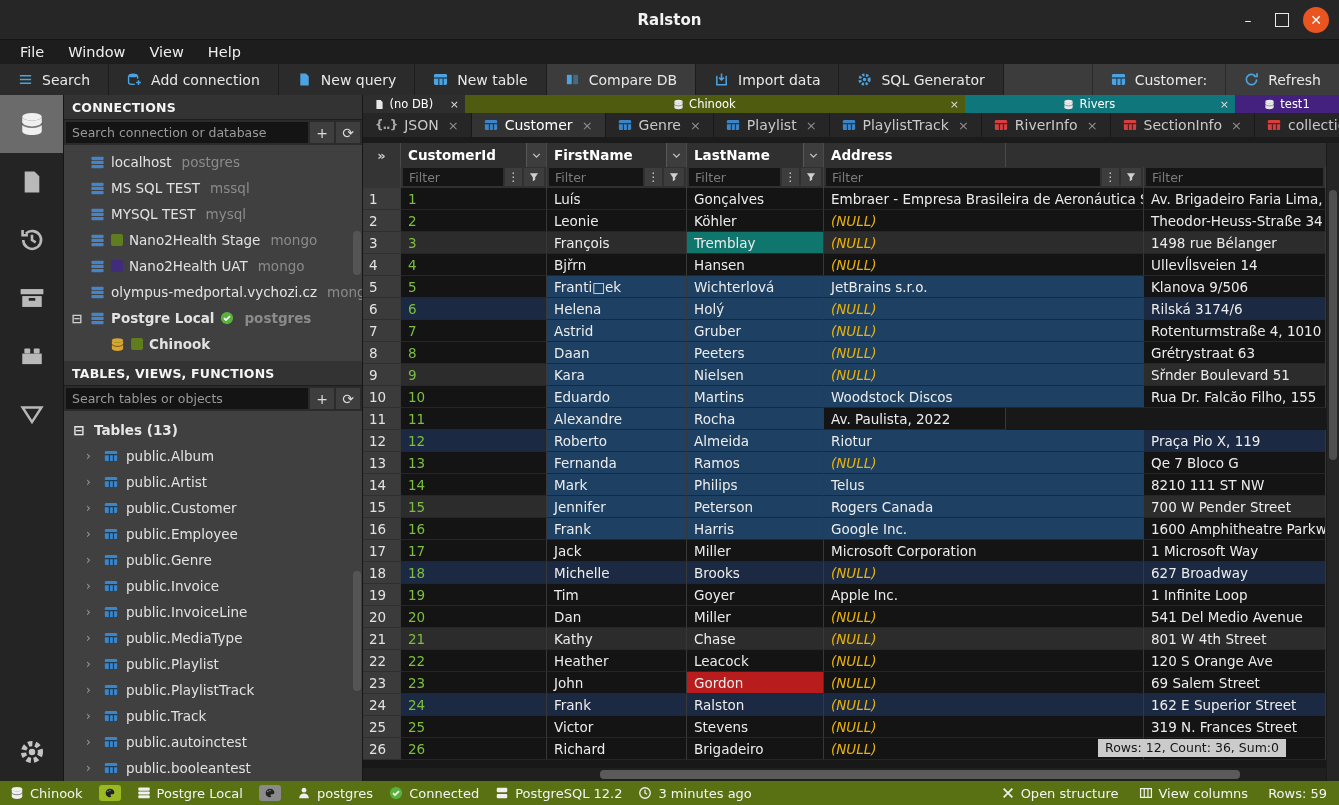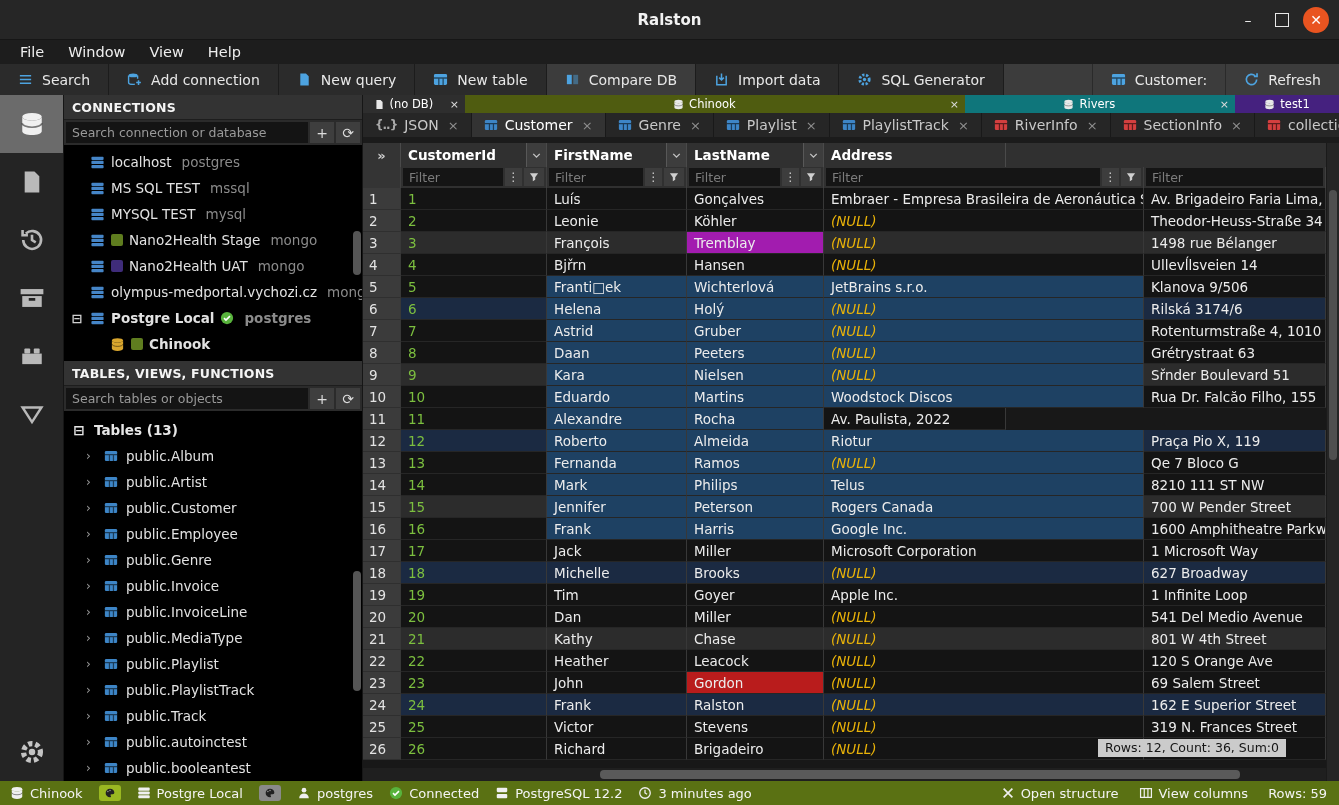--- a/index.html
+++ b/index.html
@@ -33,21 +33,21 @@
   
   .main { flex:1; display:flex; min-height:0; }
 
   
   .iconbar { width:64px; background:#242424; border-right:1px solid #161616; display:flex; flex-direction:column; align-items:stretch; }
   .rail-cell { height:58px; display:flex; align-items:center; justify-content:center; color:#b9b9b9; }
   .rail-cell.active { background:#6b6b6b; color:#f2f2f2; }
   .rail-bottom { margin-top:auto; }
 
   
-  .leftpanel { width:299px; background:#000000; border-right:1px solid #161616; display:flex; flex-direction:column; min-height:0; }
+  .leftpanel { width:299px; background:#404040; border-right:1px solid #161616; display:flex; flex-direction:column; min-height:0; }
   .panel-header { background:#333333; border-bottom:1px solid #1d1d1d; padding:5px 8px 4px; font-weight:bold; font-size:12.5px; color:#f5f5f5; letter-spacing:.2px; }
   .searchrow { display:flex; padding:2px 2px; background:#2b2b2b; }
   .searchrow .sinput { flex:1; background:#141414; color:#9a9a9a; font-size:12.5px; padding:3px 6px; border:none; outline:none; min-width:0; }
   .sq-btn { width:24px; background:#3e3e3e; color:#dcdcdc; display:flex; align-items:center; justify-content:center; font-size:14px; margin-left:2px; }
   .conn-section { position:relative; }
   .conn-list { padding:4px 0; }
   .tree-row { height:26px; display:flex; align-items:center; gap:6px; padding-left:26px; font-size:13.5px; color:#e2e2e2; white-space:nowrap; overflow:hidden; }
   .tree-row .eng { color:#8b8b8b; margin-left:4px; }
   .tree-row.bold { font-weight:bold; }
   .tree-row .expander { width:14px; margin-left:-20px; color:#cfcfcf; font-size:13px; text-align:center; }
@@ -746,21 +746,21 @@
               <div class="gcell" style="width: 137px; background: rgb(20, 20, 20);">Köhler</div>
               <div class="gcell" style="width: 320px; background: rgb(20, 20, 20);">
                 <span class="nulltxt">(NULL)</span>
               </div>
               <div class="gcell" style="width: 182px; background: rgb(20, 20, 20);">Theodor-Heuss-Straße 34</div>
             </div>
             <div class="grow">
               <div class="gcell rownum" style="width: 38px;">3</div>
               <div class="gcell idcol" style="width: 146px; background: rgb(44, 44, 44);">3</div>
               <div class="gcell" style="width: 140px; background: rgb(44, 44, 44);">François</div>
-              <div class="gcell" style="width: 137px; background: #a21caf;">Tremblay</div>
+              <div class="gcell" style="width: 137px; background: #0f766e;">Tremblay</div>
               <div class="gcell" style="width: 320px; background: rgb(44, 44, 44);">
                 <span class="nulltxt">(NULL)</span>
               </div>
               <div class="gcell" style="width: 182px; background: rgb(44, 44, 44);">1498 rue Bélanger</div>
             </div>
             <div class="grow">
               <div class="gcell rownum" style="width: 38px;">4</div>
               <div class="gcell idcol" style="width: 146px; background: rgb(20, 20, 20);">4</div>
               <div class="gcell" style="width: 140px; background: rgb(20, 20, 20); text-align: center;">Bjřrn</div>
               <div class="gcell" style="width: 137px; background: rgb(20, 20, 20);">Hansen</div>

